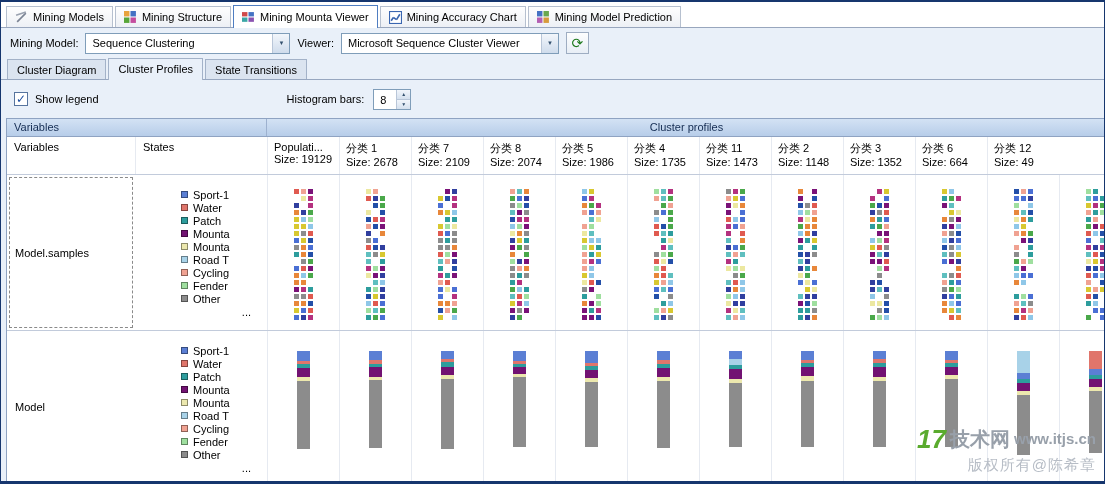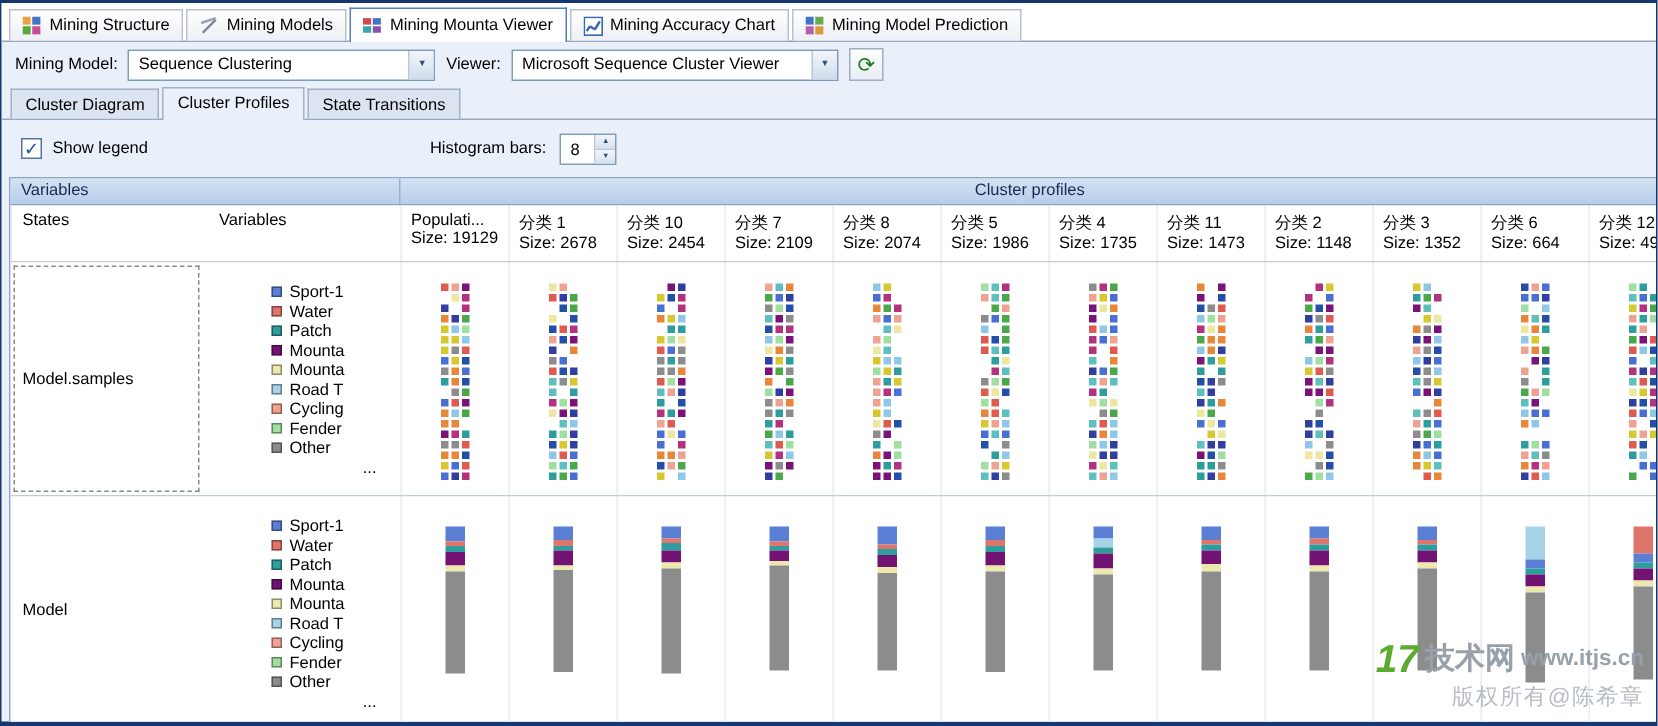--- a/index.html
+++ b/index.html
@@ -64,33 +64,33 @@
 .wm-copy{font-size:15px;color:#b7bdc6;letter-spacing:1px;margin-top:3px;}
 </style>
 </head>
 <body>
 
 <div class="window">
 
   <div class="doc-tabs">
       <div class="dtab">
         <svg width="13" height="13" viewBox="0 0 12 12">
+          <line x1="2" y1="10" x2="10" y2="2" stroke="#7b8494" stroke-width="1.5"></line>
+          <line x1="1" y1="4" x2="10" y2="1" stroke="#9aa2b0" stroke-width="1.5"></line>
+        </svg>
+        <span class="dtab-lbl">Mining Models</span>
+      </div>
+      <div class="dtab">
+        <svg width="13" height="13" viewBox="0 0 12 12">
           <rect x="0" y="0" width="5" height="5" fill="#e8a33d"></rect>
           <rect x="6" y="0" width="5" height="5" fill="#4472c4"></rect>
           <rect x="0" y="6" width="5" height="5" fill="#57a639"></rect>
           <rect x="6" y="6" width="5" height="5" fill="#c44d9e"></rect>
         </svg>
         <span class="dtab-lbl">Mining Structure</span>
-      </div>
-      <div class="dtab">
-        <svg width="13" height="13" viewBox="0 0 12 12">
-          <line x1="2" y1="10" x2="10" y2="2" stroke="#7b8494" stroke-width="1.5"></line>
-          <line x1="1" y1="4" x2="10" y2="1" stroke="#9aa2b0" stroke-width="1.5"></line>
-        </svg>
-        <span class="dtab-lbl">Mining Models</span>
       </div>
       <div class="dtab active">
         <svg width="13" height="13" viewBox="0 0 12 12">
           <rect x="0" y="1" width="5" height="4" fill="#d04a4a"></rect>
           <rect x="6" y="1" width="5" height="4" fill="#4472c4"></rect>
           <rect x="0" y="6" width="5" height="4" fill="#3aa6a6"></rect>
           <rect x="6" y="6" width="5" height="4" fill="#8a52b0"></rect>
         </svg>
         <span class="dtab-lbl">Mining Mounta Viewer</span>
       </div>
@@ -146,33 +146,29 @@
       </div>
     </div>
   </div>
 
   <div class="tbl">
     <div class="band">
       <div class="band-left">Variables</div>
       <div class="band-right">Cluster profiles</div>
     </div>
     <div class="hdr-row">
+        <div class="hc hc-var">Variables</div>
         <div class="hc hc-states">States</div>
-        <div class="hc hc-var">Variables</div>
         <div class="hc hc-cluster">
           <div class="cl-name">Populati...</div>
           <div class="cl-size">Size: 19129</div>
         </div>
         <div class="hc hc-cluster">
           <div class="cl-name">分类 1</div>
           <div class="cl-size">Size: 2678</div>
-        </div>
-        <div class="hc hc-cluster">
-          <div class="cl-name">分类 10</div>
-          <div class="cl-size">Size: 2454</div>
         </div>
         <div class="hc hc-cluster">
           <div class="cl-name">分类 7</div>
           <div class="cl-size">Size: 2109</div>
         </div>
         <div class="hc hc-cluster">
           <div class="cl-name">分类 8</div>
           <div class="cl-size">Size: 2074</div>
         </div>
         <div class="hc hc-cluster">

